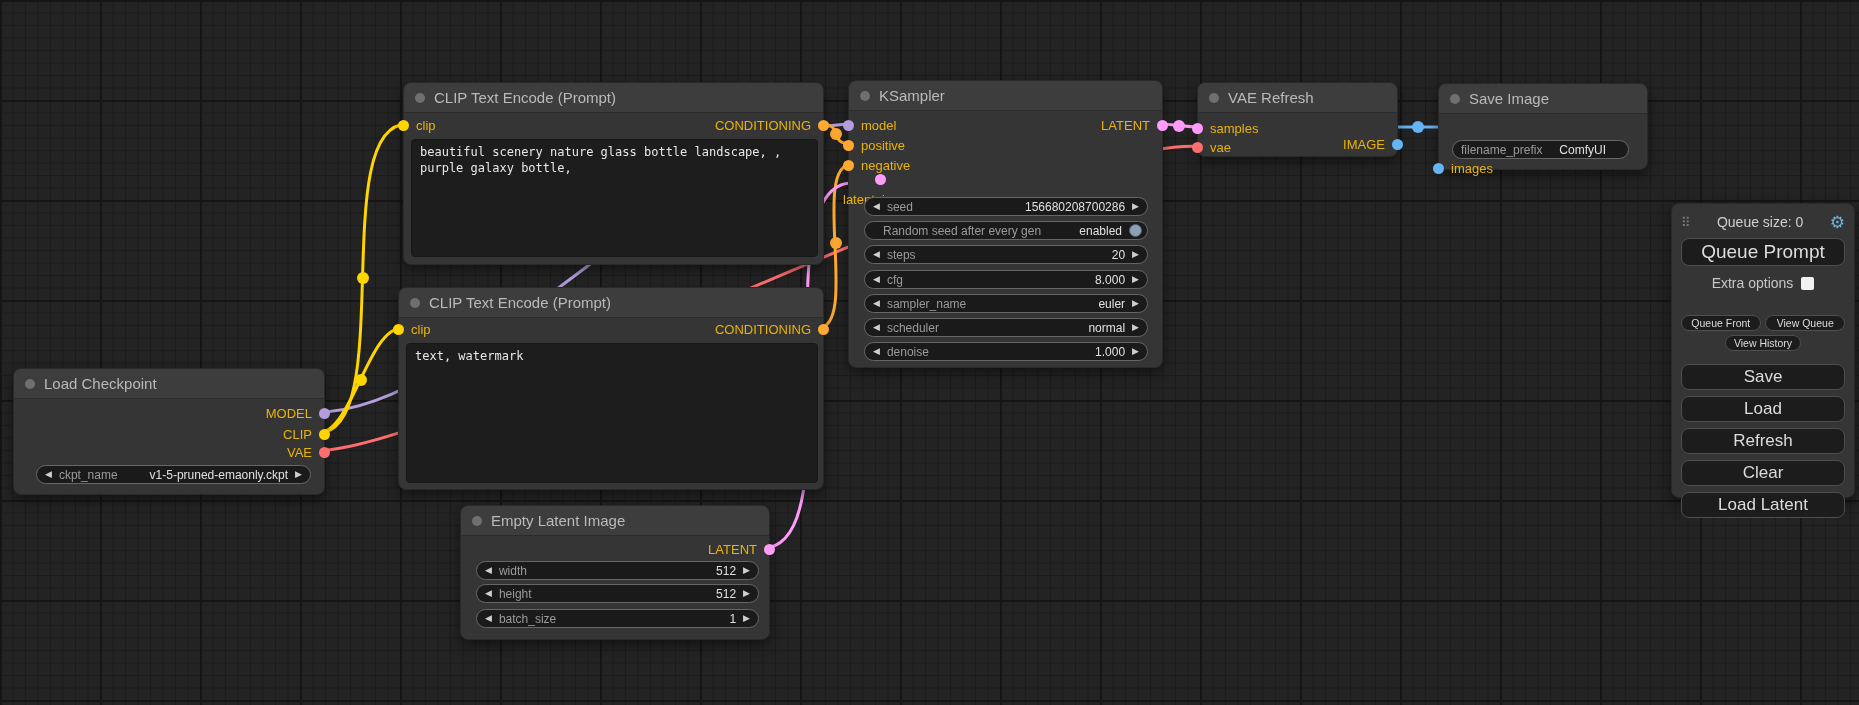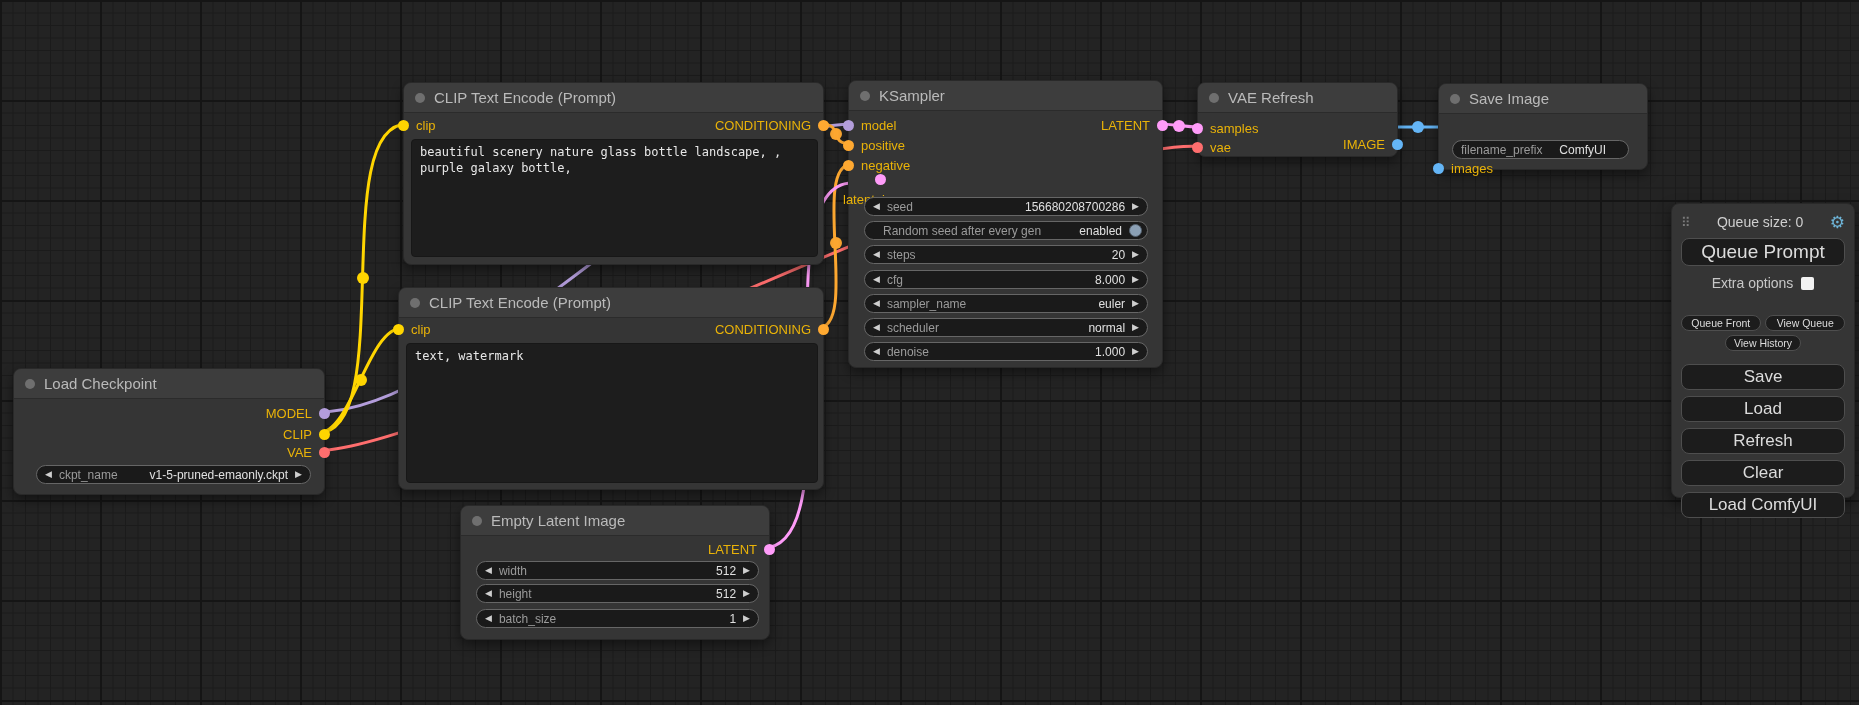--- a/index.html
+++ b/index.html
@@ -308,17 +308,17 @@
       <button class="mbtn pill">View Queue</button>
     </div>
     <div class="pill-row2">
       <button class="mbtn pill">View History</button>
     </div>
     <div class="btn-group">
       <button class="mbtn std">Save</button>
       <button class="mbtn std">Load</button>
       <button class="mbtn std">Refresh</button>
       <button class="mbtn std">Clear</button>
-      <button class="mbtn std">Load ComfyUI</button>
+      <button class="mbtn std">Load Latent</button>
     </div>
   </div>
 
 </div>
 
 </body></html>

